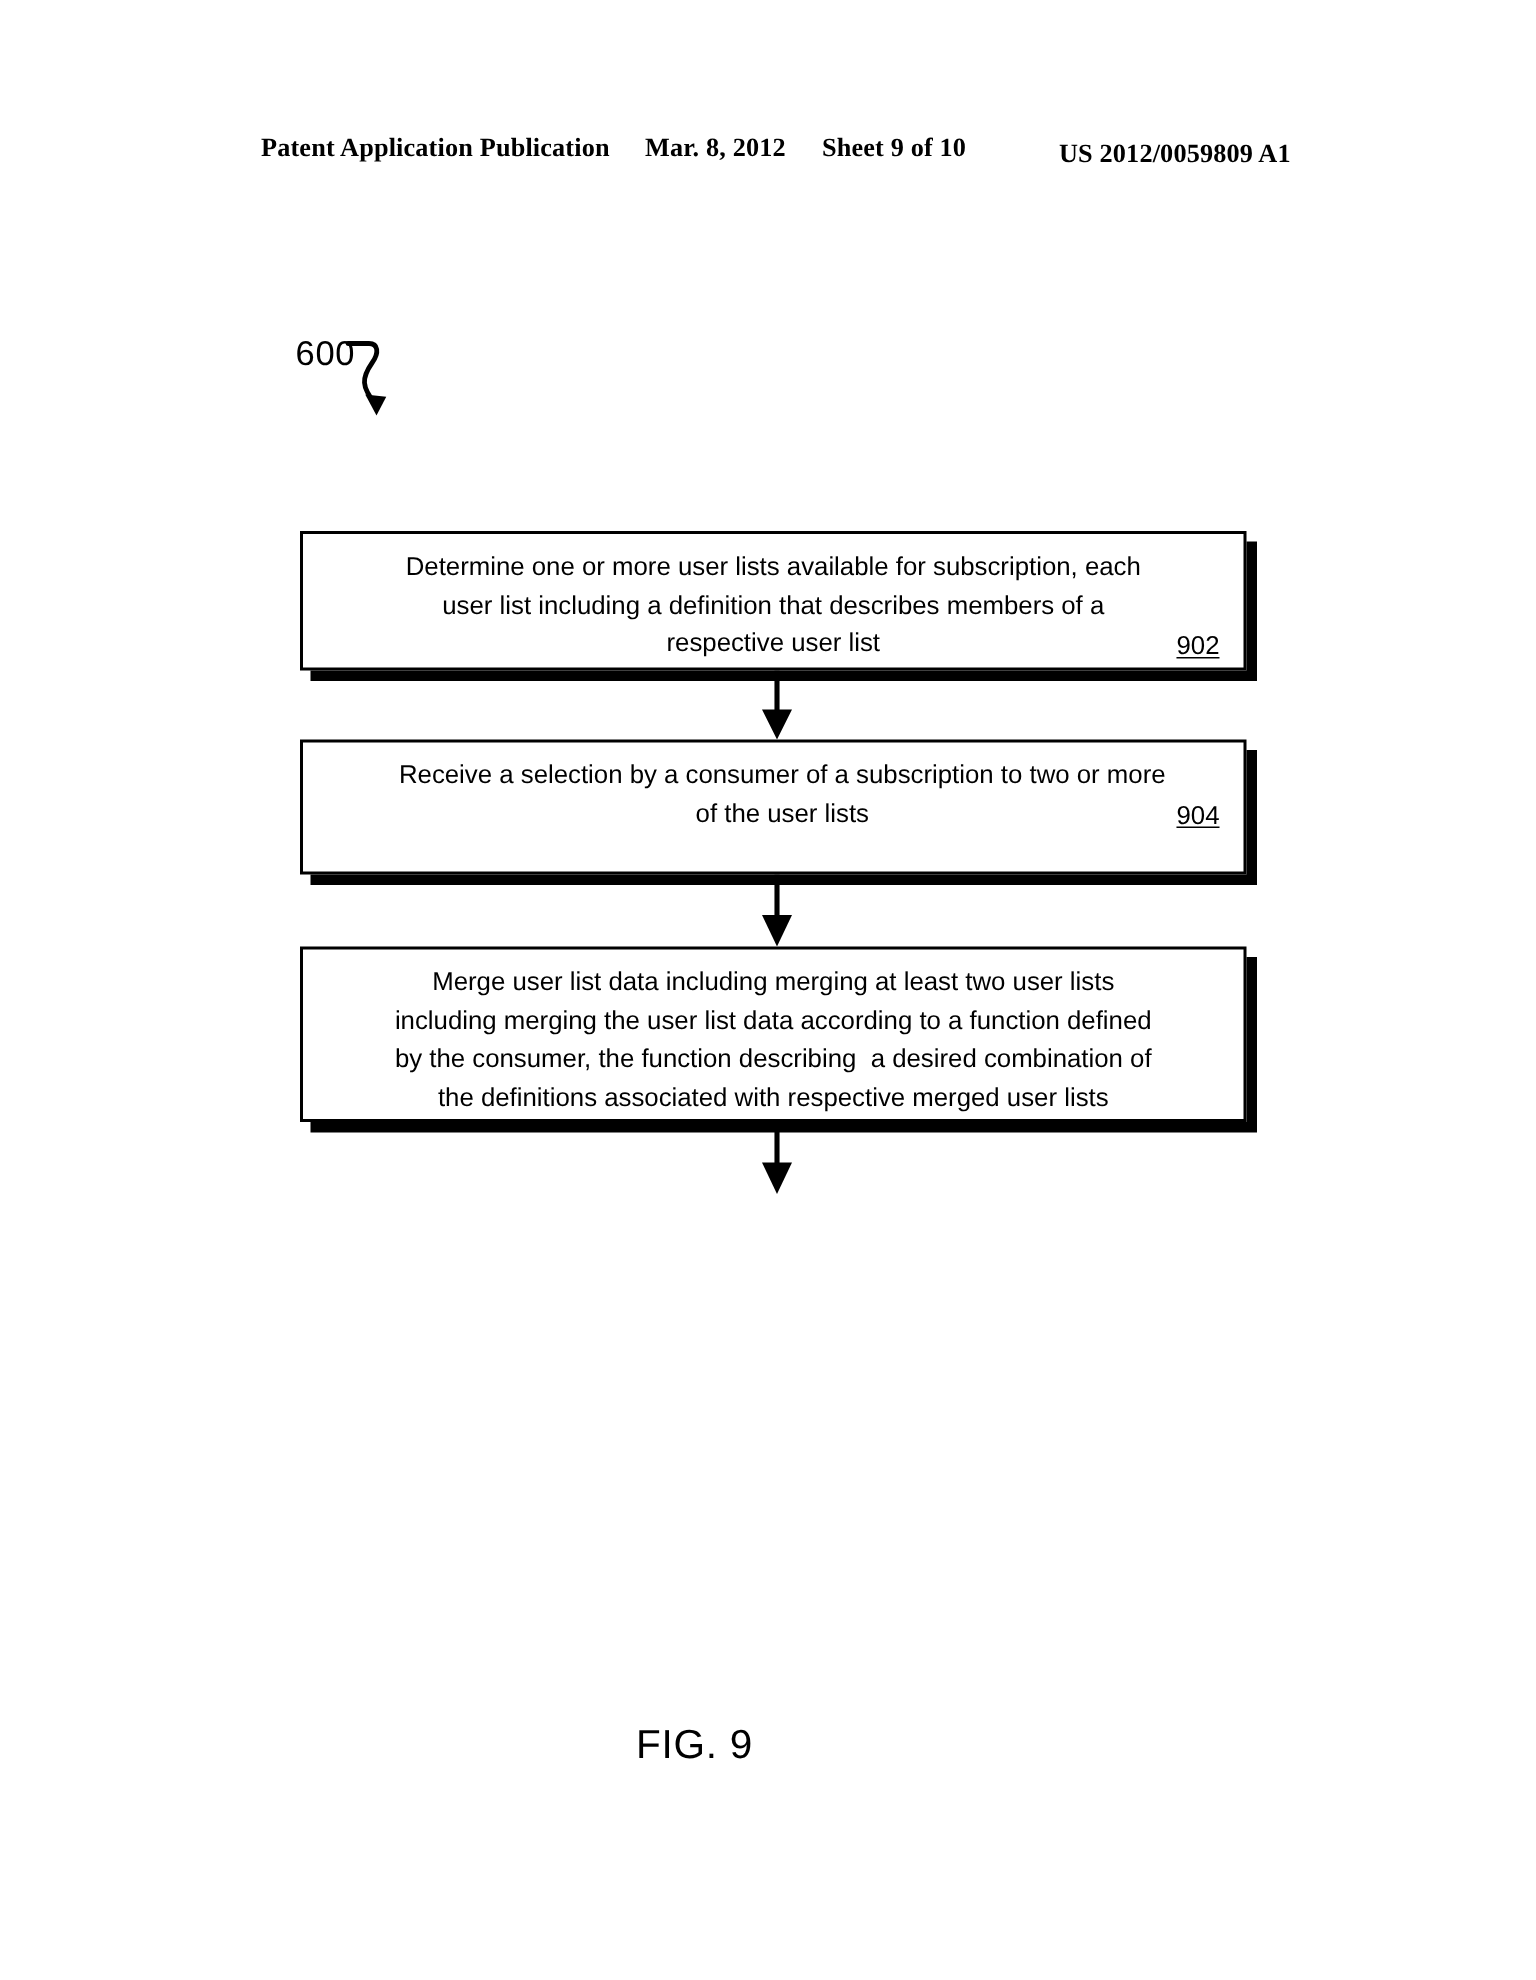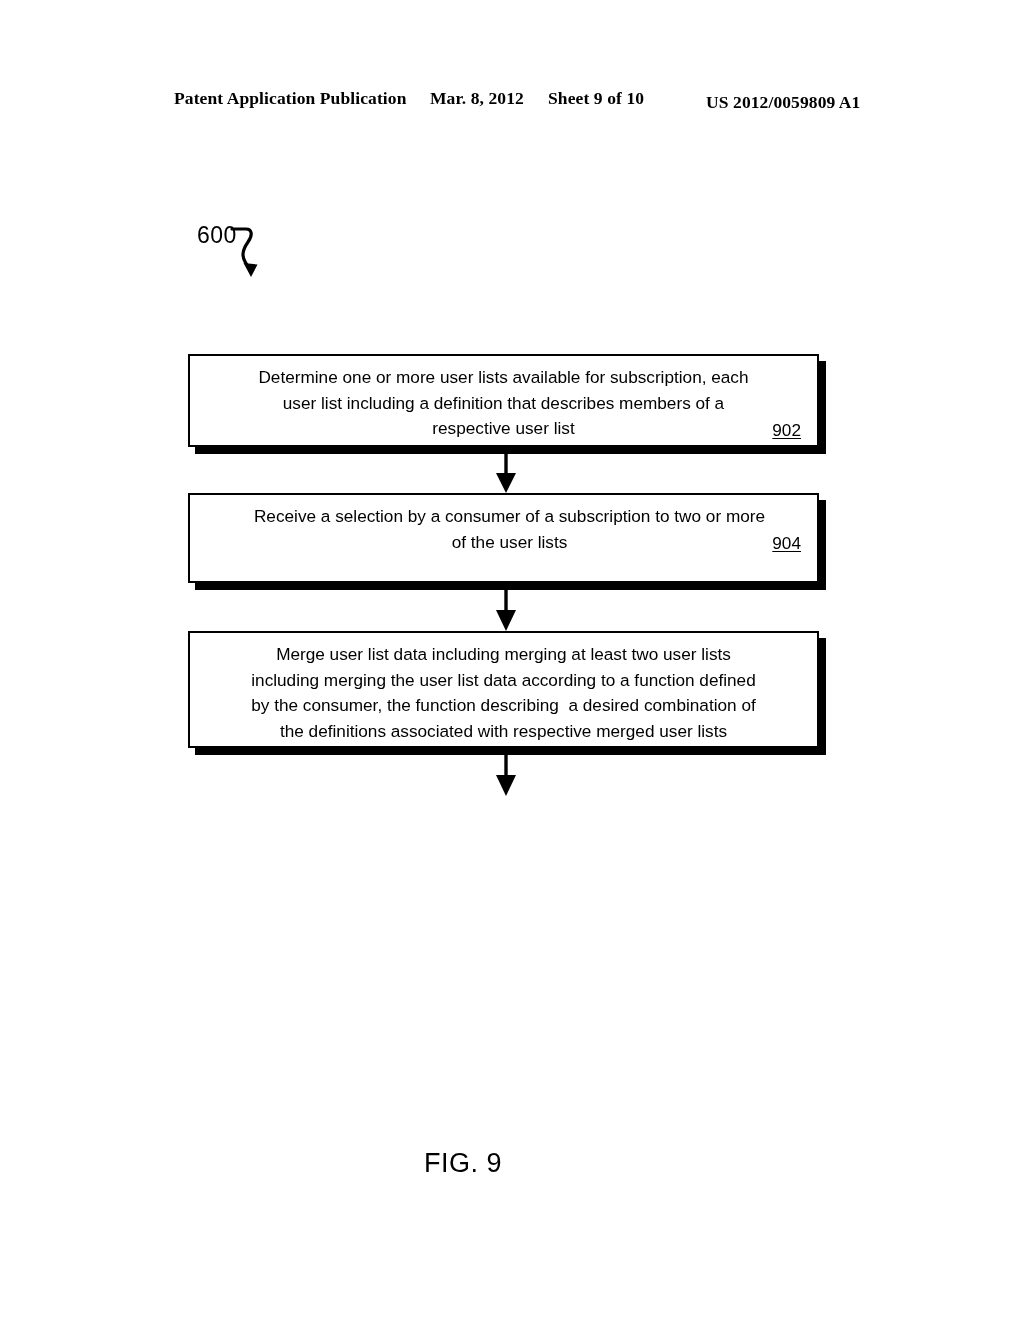--- a/index.html
+++ b/index.html
@@ -47,21 +47,21 @@
     position: absolute;
     left: 230px;
     top: 222px;
     width: 60px;
     height: 70px;
   }
 
   
   .flow {
     position: absolute;
-    left: 4px;
+    left: 16px;
     top: 0;
     width: 892px;
     height: 1320px;
   }
   .flow-box {
     position: absolute;
     left: 184px;
     width: 631px;
     box-sizing: border-box;
     background: #ffffff;

